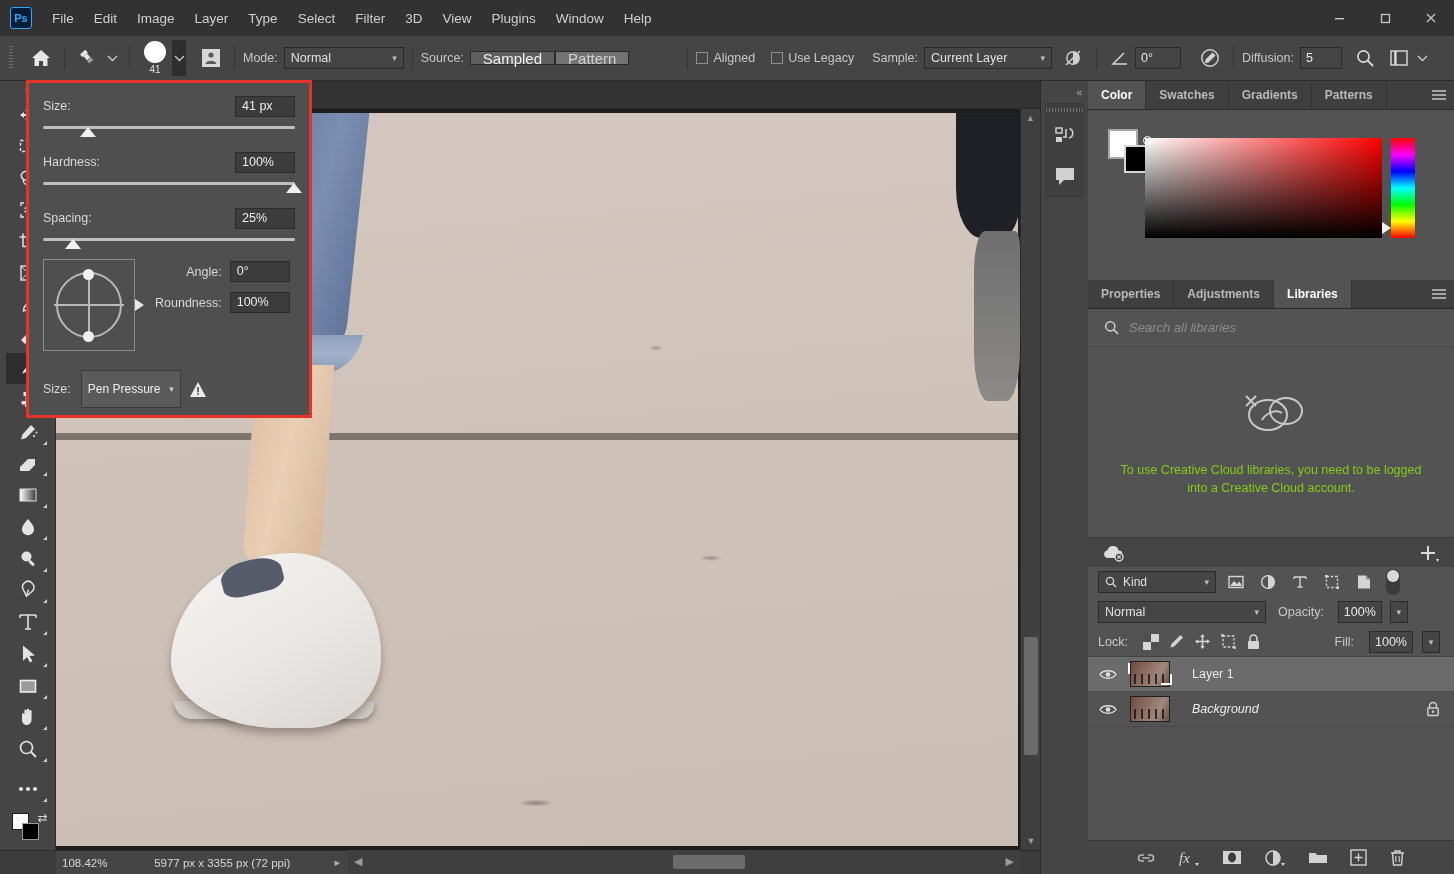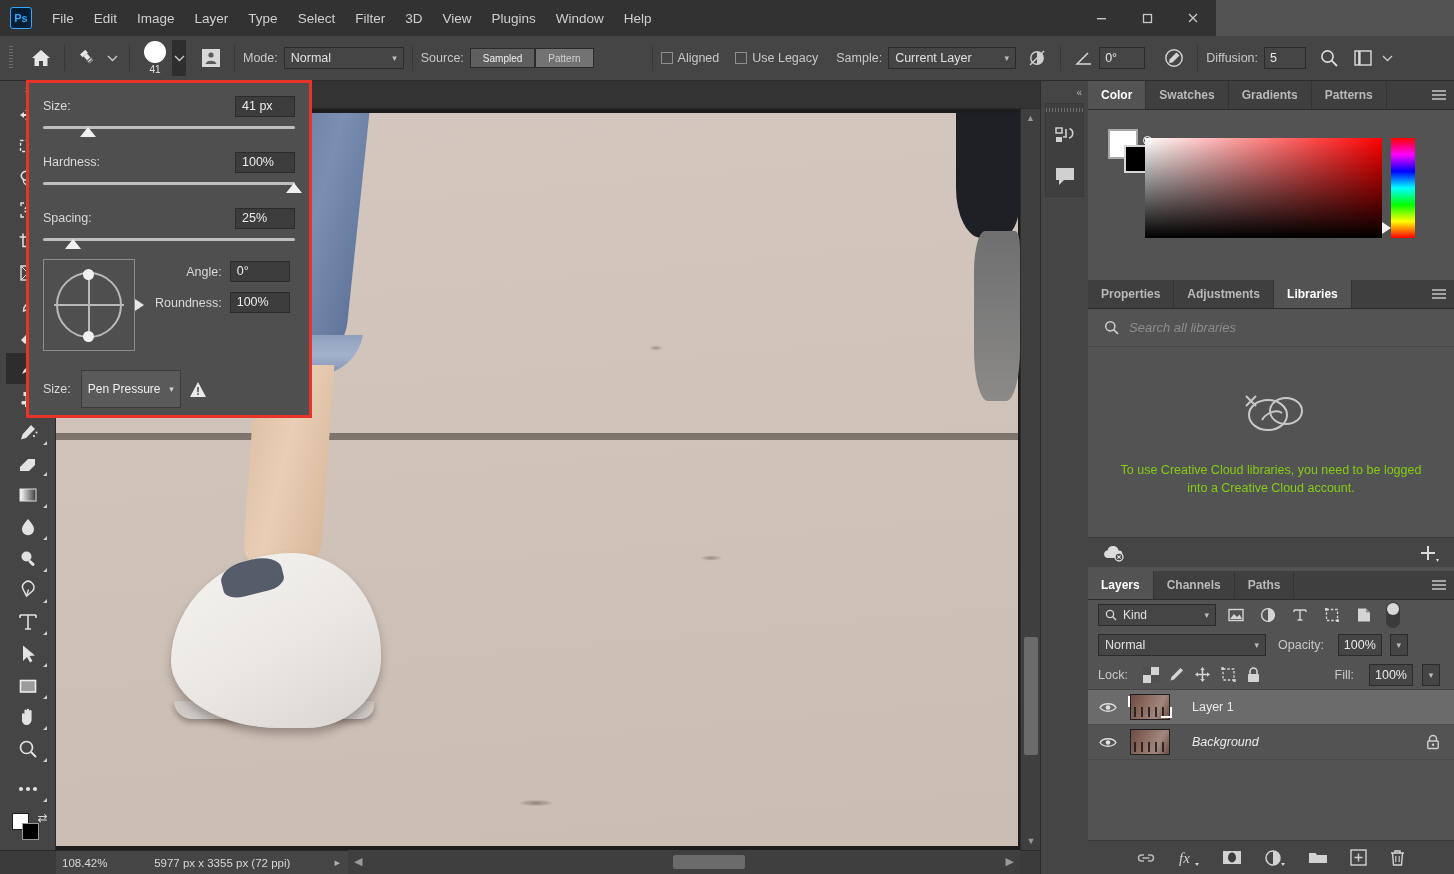--- a/index.html
+++ b/index.html
@@ -7,21 +7,21 @@
     width: 1454px; height: 874px;
     background: #535353;
     font-family: "Liberation Sans", sans-serif;
     overflow: hidden;
     -webkit-font-smoothing: antialiased;
   }
   body { position: relative; color: #d4d4d4; font-size: 12px; }
 
   
   #titlebar {
-    position: absolute; left: 0; top: 0; width: 1216px; height: 36px;
+    position: absolute; left: 0; top: 0; width: 1454px; height: 36px;
     background: #323232; display: flex; align-items: center;
   }
   #ps-logo {
     width: 22px; height: 22px; margin-left: 10px; margin-right: 10px;
     background: #001e36; border: 1px solid #31a8ff; border-radius: 3px;
     color: #31a8ff; font-size: 11px; font-weight: bold;
     display: flex; align-items: center; justify-content: center;
     font-family: "Liberation Sans", sans-serif;
   }
   .menu-item {
@@ -53,22 +53,22 @@
     background: #454545; border: 1px solid #2b2b2b; color: #e0e0e0;
     height: 22px; display: flex; align-items: center; padding: 0 6px;
     font-size: 12.5px; position: relative; min-width: 40px;
   }
   .select .caret { margin-left: auto; padding-left: 8px; color: #bdbdbd; font-size: 9px; }
   .inputbox {
     background: #454545; border: 1px solid #2b2b2b; color: #e8e8e8;
     height: 22px; line-height: 20px; padding: 0 5px; font-size: 12.5px;
   }
   .segbtn {
-    background: #5f5f5f; color: #f0f0f0; height: 20px; padding: 0 12px;
-    display: flex; align-items: center; font-size: 10px; border: 1px solid #2b2b2b;
+    background: #5f5f5f; color: #f0f0f0; height: 14px; padding: 0 12px;
+    display: flex; align-items: center; font-size: 15px; border: 1px solid #2b2b2b;
   }
   .segbtn.off { background: #737373; color: #d0d0d0; }
   .cbx { width: 12px; height: 12px; border: 1px solid #8e8e8e; background: #454545;
     margin-right: 5px; }
 
   
   #brush-chip { width: 34px; height: 36px; position: relative; display:flex;
     flex-direction:column; align-items:center; justify-content:center;}
   #brush-dot { width: 22px; height: 22px; border-radius: 50%; background: #fff; }
   #brush-num { font-size: 10px; color: #e0e0e0; margin-top: 1px; }
@@ -786,30 +786,20 @@
       </svg>
     </span>
     <span>
       <svg width="22" height="20" viewBox="0 0 22 20">
           <path d="M10 3 L10 17 M3 10 L17 10" stroke="#dcdcdc" stroke-width="2"></path>
           <path d="M18 16 L21 16 L19.5 19 Z" fill="#dcdcdc"></path>
         </svg>
     </span>
   </div>
 
-  <div class="panel-tabs" style="margin-top:4px">
-    <div class="ptab active">Layers</div>
-    <div class="ptab">Channels</div>
-    <div class="ptab">Paths</div>
-    <div class="pmenu">
-      <svg width="16" height="12" viewBox="0 0 16 12">
-          <path d="M1 2 H15 M1 6 H15 M1 10 H15" stroke="#c6c6c6" stroke-width="1.4"></path>
-        </svg>
-    </div>
-  </div>
 
   <div id="layers-filter">
     <div id="kind-select">
       <span>
         <svg width="12" height="12" viewBox="0 0 12 12">
             <circle cx="5" cy="5" r="3.6" fill="none" stroke="#d4d4d4" stroke-width="1.3"></circle>
             <path d="M7.6 7.6 L11 11" stroke="#d4d4d4" stroke-width="1.4"></path>
           </svg>
       </span>
       <span>Kind</span>

